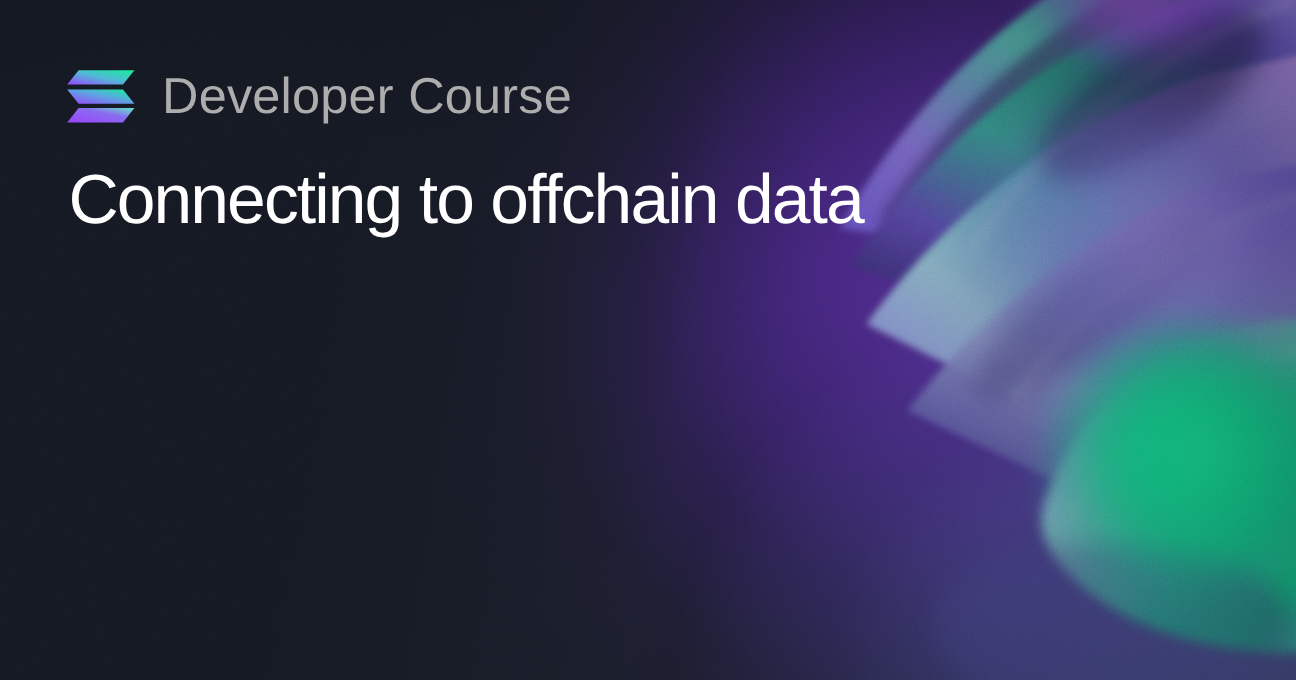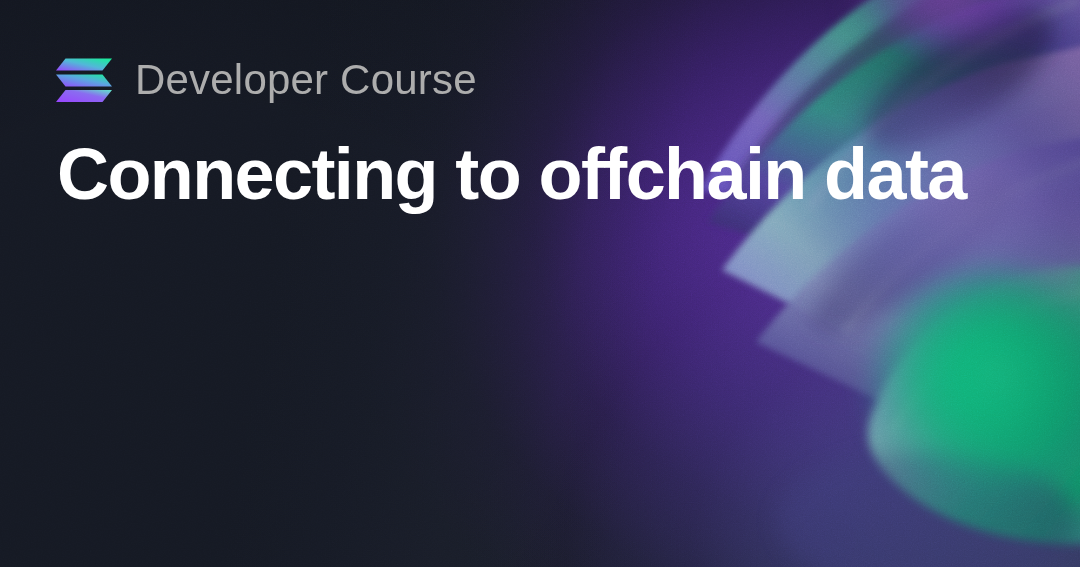--- a/index.html
+++ b/index.html
@@ -173,22 +173,22 @@
     font-size: 42px;
     font-weight: 400;
     letter-spacing: 0.2px;
     color: #adadad;
     line-height: 1;
     white-space: nowrap;
   }
 
   .headline {
     margin: 33px 0 0 2px;
-    font-size: 72px;
-    font-weight: 700;
+    font-size: 58px;
+    font-weight: 400;
     line-height: 0.98;
     letter-spacing: -1.6px;
     color: #ffffff;
     max-width: 985px;
     text-rendering: optimizeLegibility;
   }
 </style>
 </head>
 <body>
 

